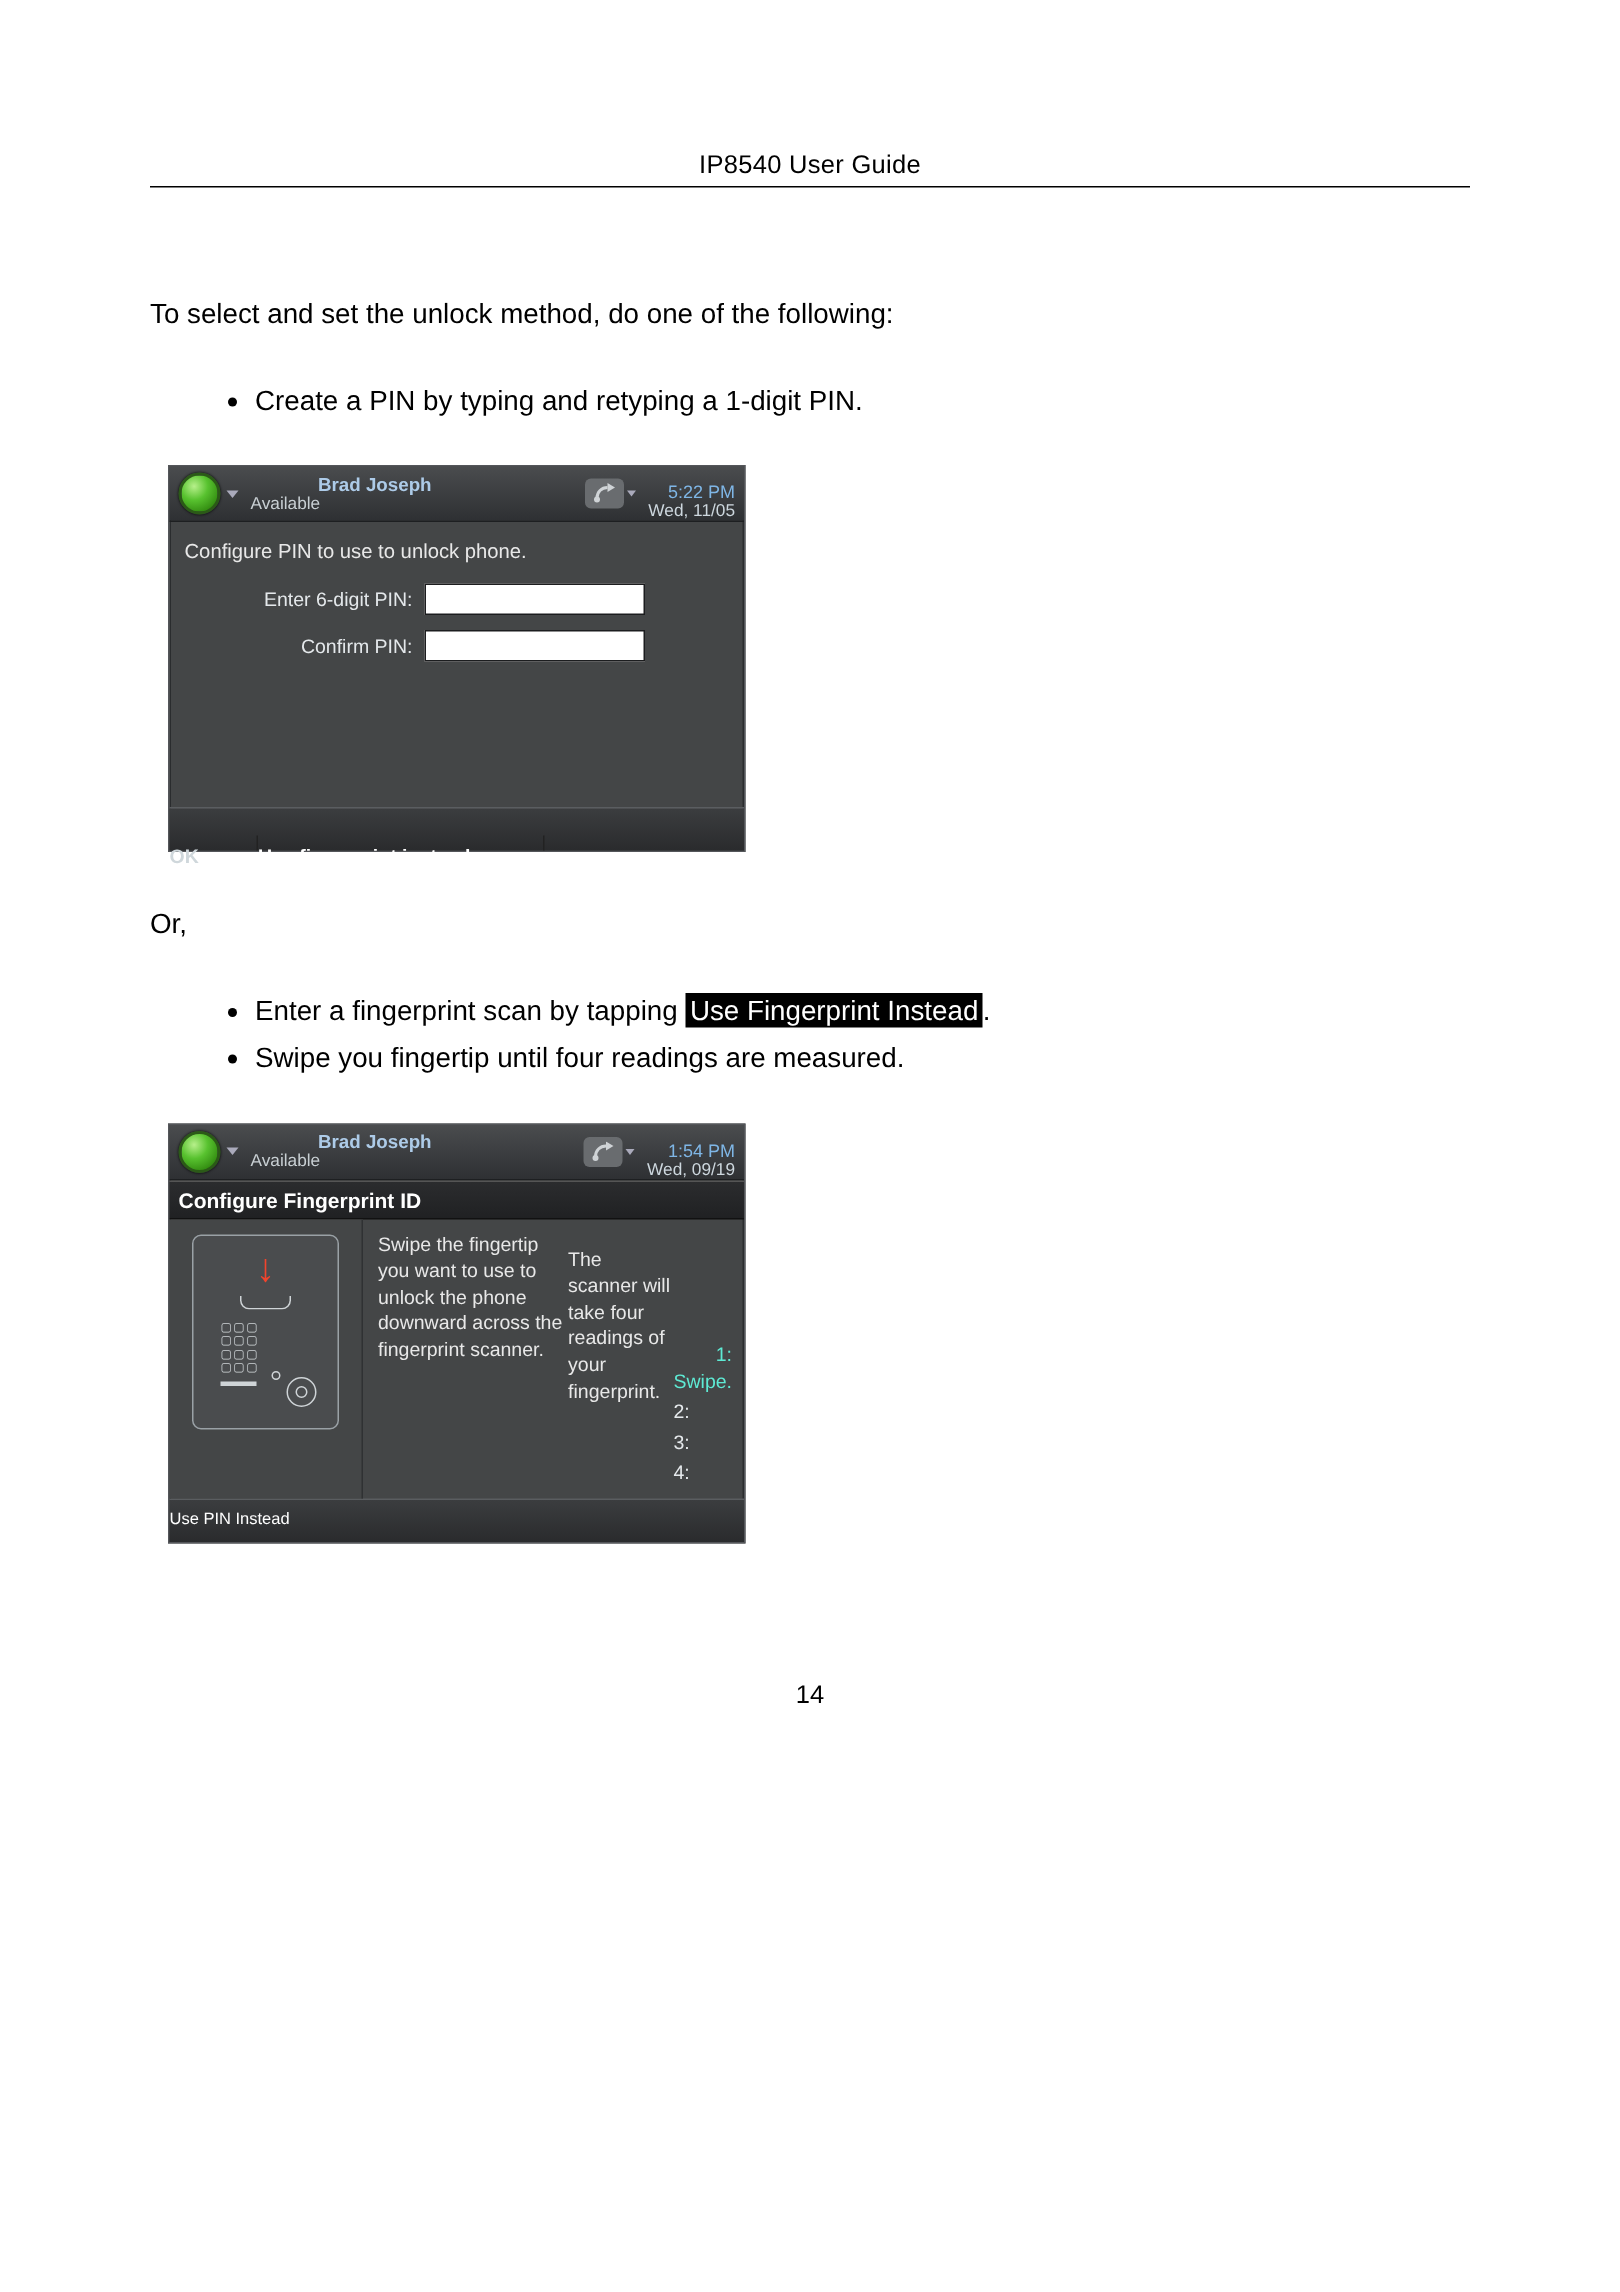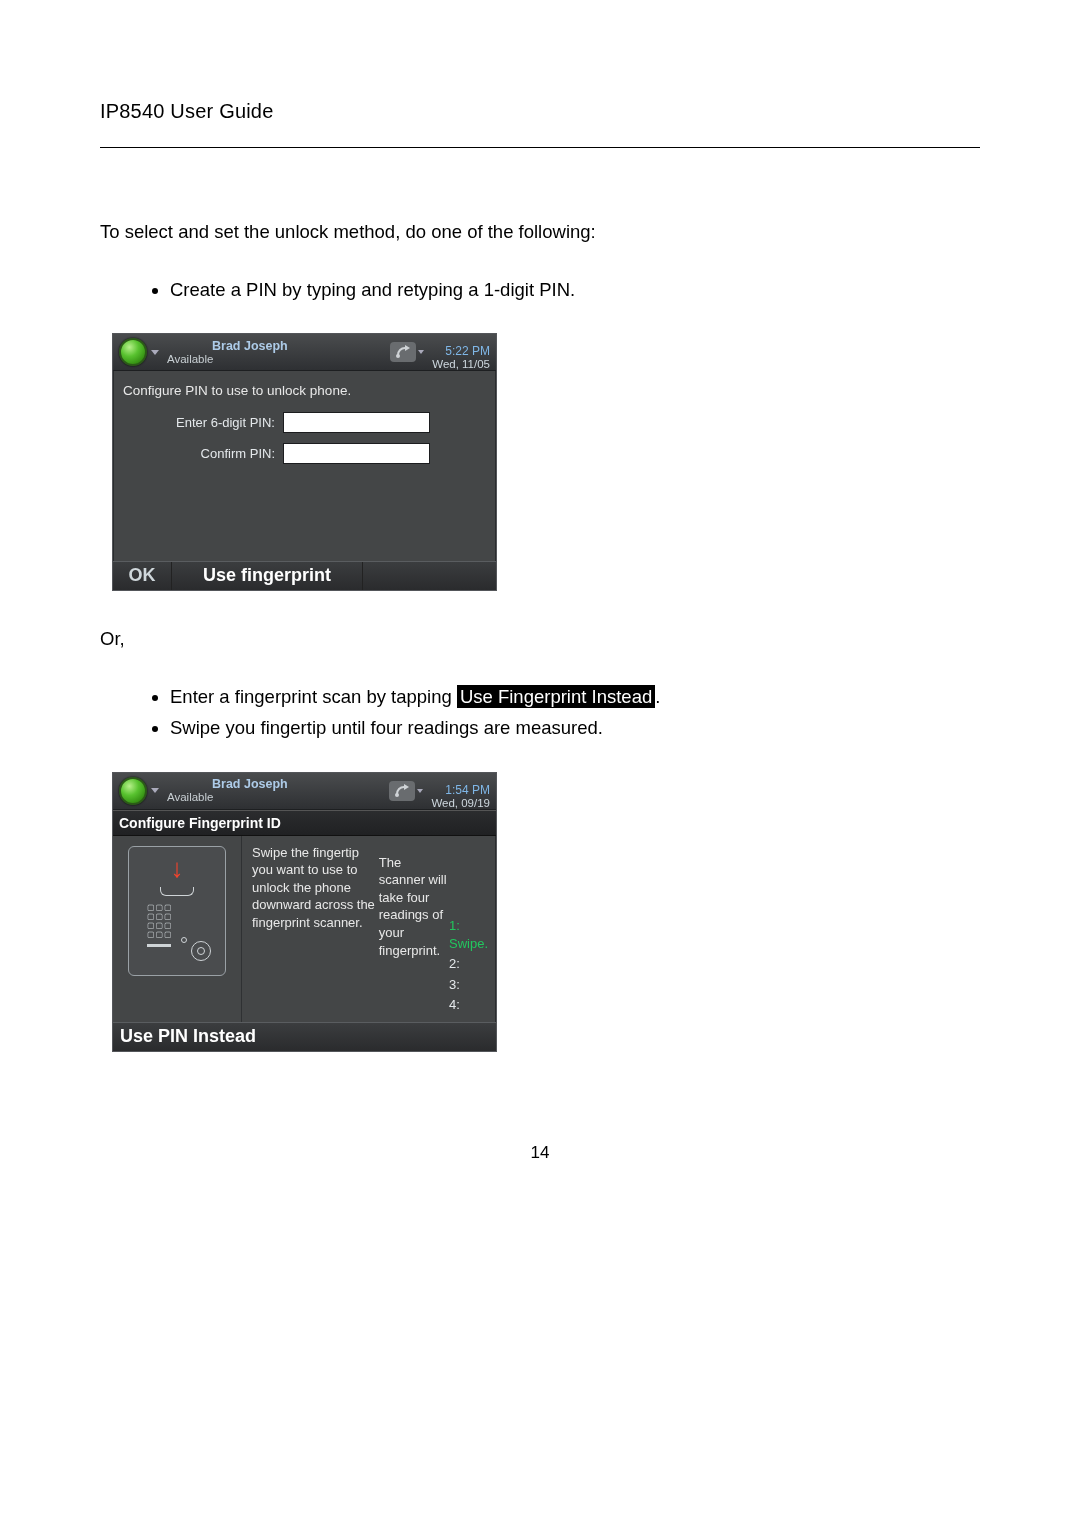--- a/index.html
+++ b/index.html
@@ -6,24 +6,25 @@
     margin: 0;
     background: #fff;
     font-family: Arial, Helvetica, sans-serif;
     color: #000;
     width: 1080px;
   }
   .page {
     padding: 100px 100px 60px 100px;
   }
   .header-title {
-    font-size: 20px;
+    text-align: center;
+    font-size: 17px;
     font-family: "Arial Narrow", Arial, sans-serif;
     letter-spacing: .2px;
-    margin-bottom: 24px;
+    margin-bottom: 4px;
   }
   .header-rule {
     border: none;
     border-top: 1px solid #000;
     margin: 0 0 70px 0;
   }
   .body-text {
     font-size: 18.5px;
     line-height: 1.5;
     margin: 16px 0 28px 0;
@@ -150,26 +151,26 @@
     border: 1px solid #1c1d1f;
   }
   .softkeys {
     display: flex;
     height: 28px;
     background: linear-gradient(#3b3d3f, #2a2b2d);
     border-top: 1px solid #5a5d60;
   }
   .softkey {
     flex: none;
-    text-align: center;
-    font-size: 18px;
+    font-size: 13px;
     font-weight: bold;
     color: #dfe5e8;
     line-height: 27px;
     border-right: 1px solid #222;
+    margin-top: 18px;
   }
   .softkey.ok { width: 58px; color:#cfd7db; }
   .softkey.fp { width: 190px; color:#fff; }
   .softkey.empty { flex:1; border-right:none; }
 
   
   .fp-title {
     background: linear-gradient(#2b2c2e, #202123);
     color: #fff;
     font-weight: bold;
@@ -243,34 +244,33 @@
   .fp-right {
     flex: 1;
     padding: 8px 8px 6px 10px;
     font-size: 13px;
     line-height: 1.35;
     display:flex;
     flex-direction:row;
   }
   .fp-right .steps { margin-top:auto; padding-bottom:2px;}
   .fp-step { color:#e5e9ec; margin-top:3px;}
-  .fp-step.cur { color:#22c55e; }
+  .fp-step.cur { color:#5eead4;text-align:right; }
   .fp-softkeys {
     display:flex;
     height:28px;
     background: linear-gradient(#3b3d3f, #2a2b2d);
     border-top:1px solid #5a5d60;
   }
   .fp-softkey {
     width: 150px;
-    text-align:center;
     line-height:27px;
-    font-weight:bold;
+    font-weight:normal;
     color:#fff;
-    font-size:18px;
+    font-size:11px;
   }
 </style>
 </head>
 <body>
 
 <div class="page">
 
   <div class="header-title">IP8540 User Guide</div>
   <hr class="header-rule">
 

